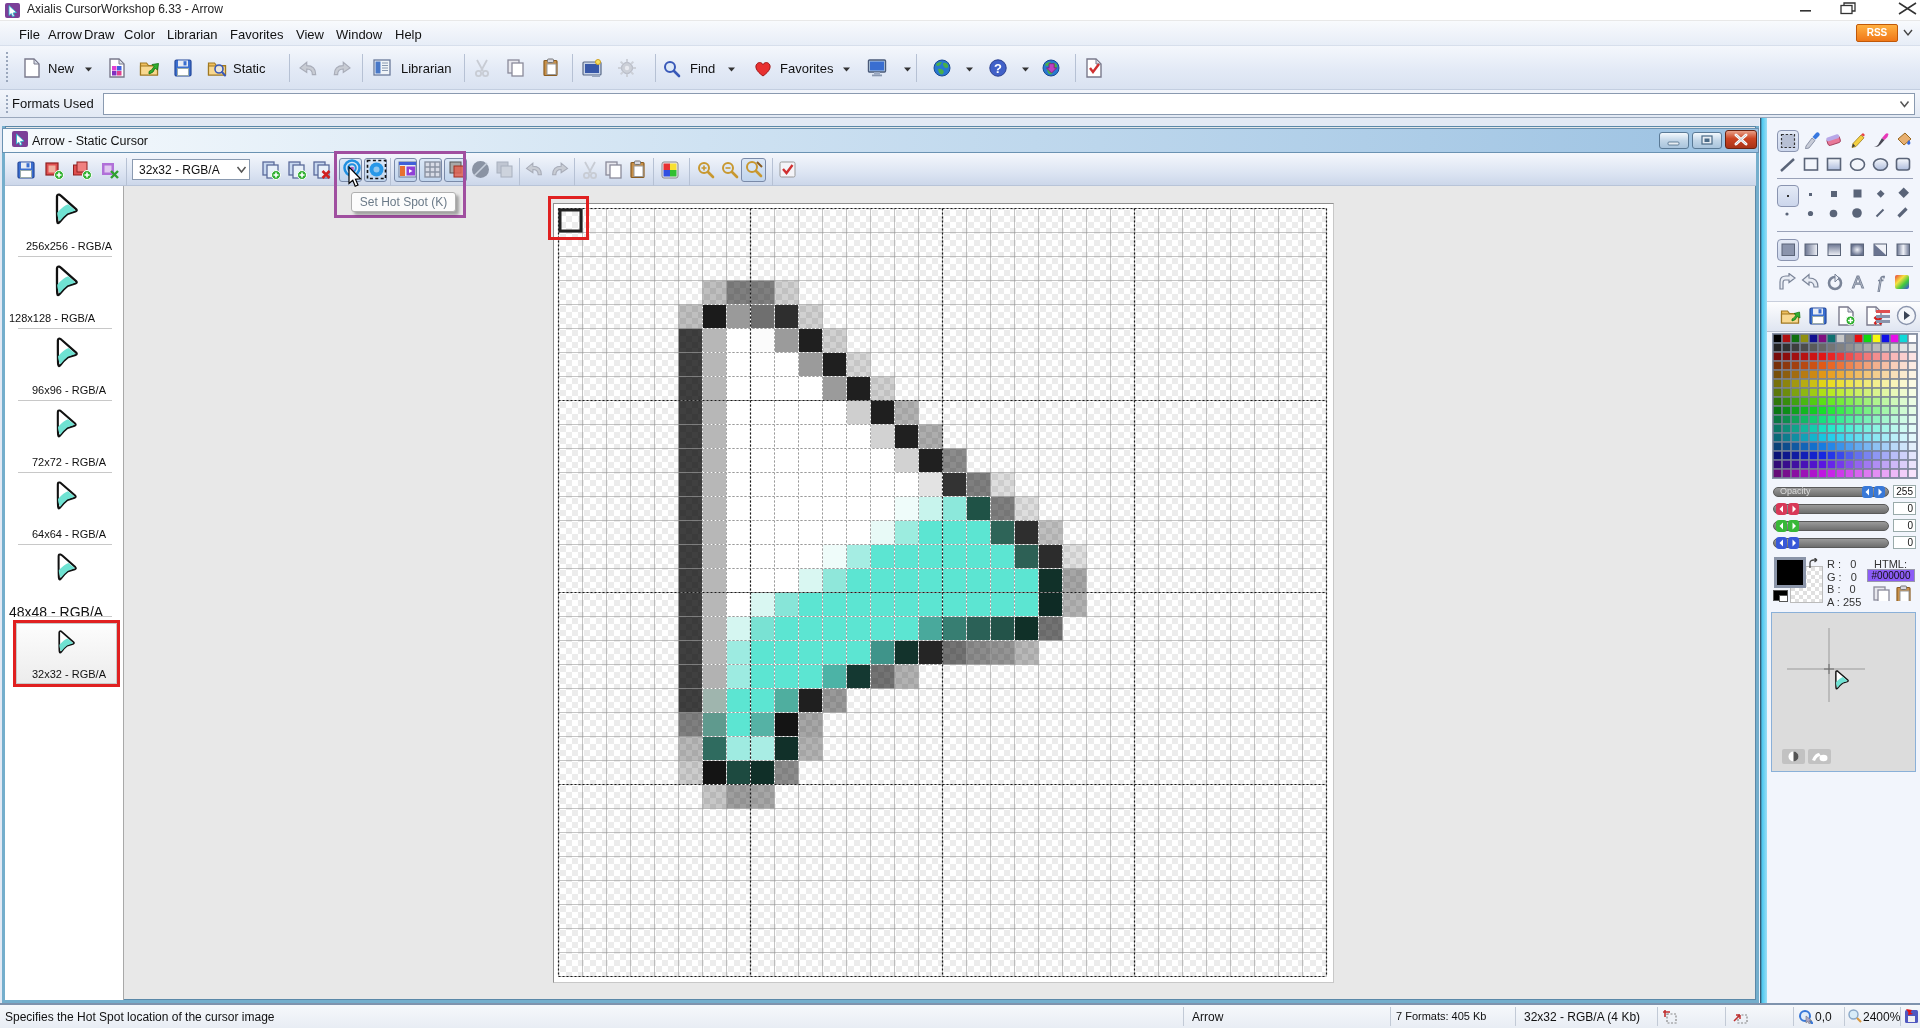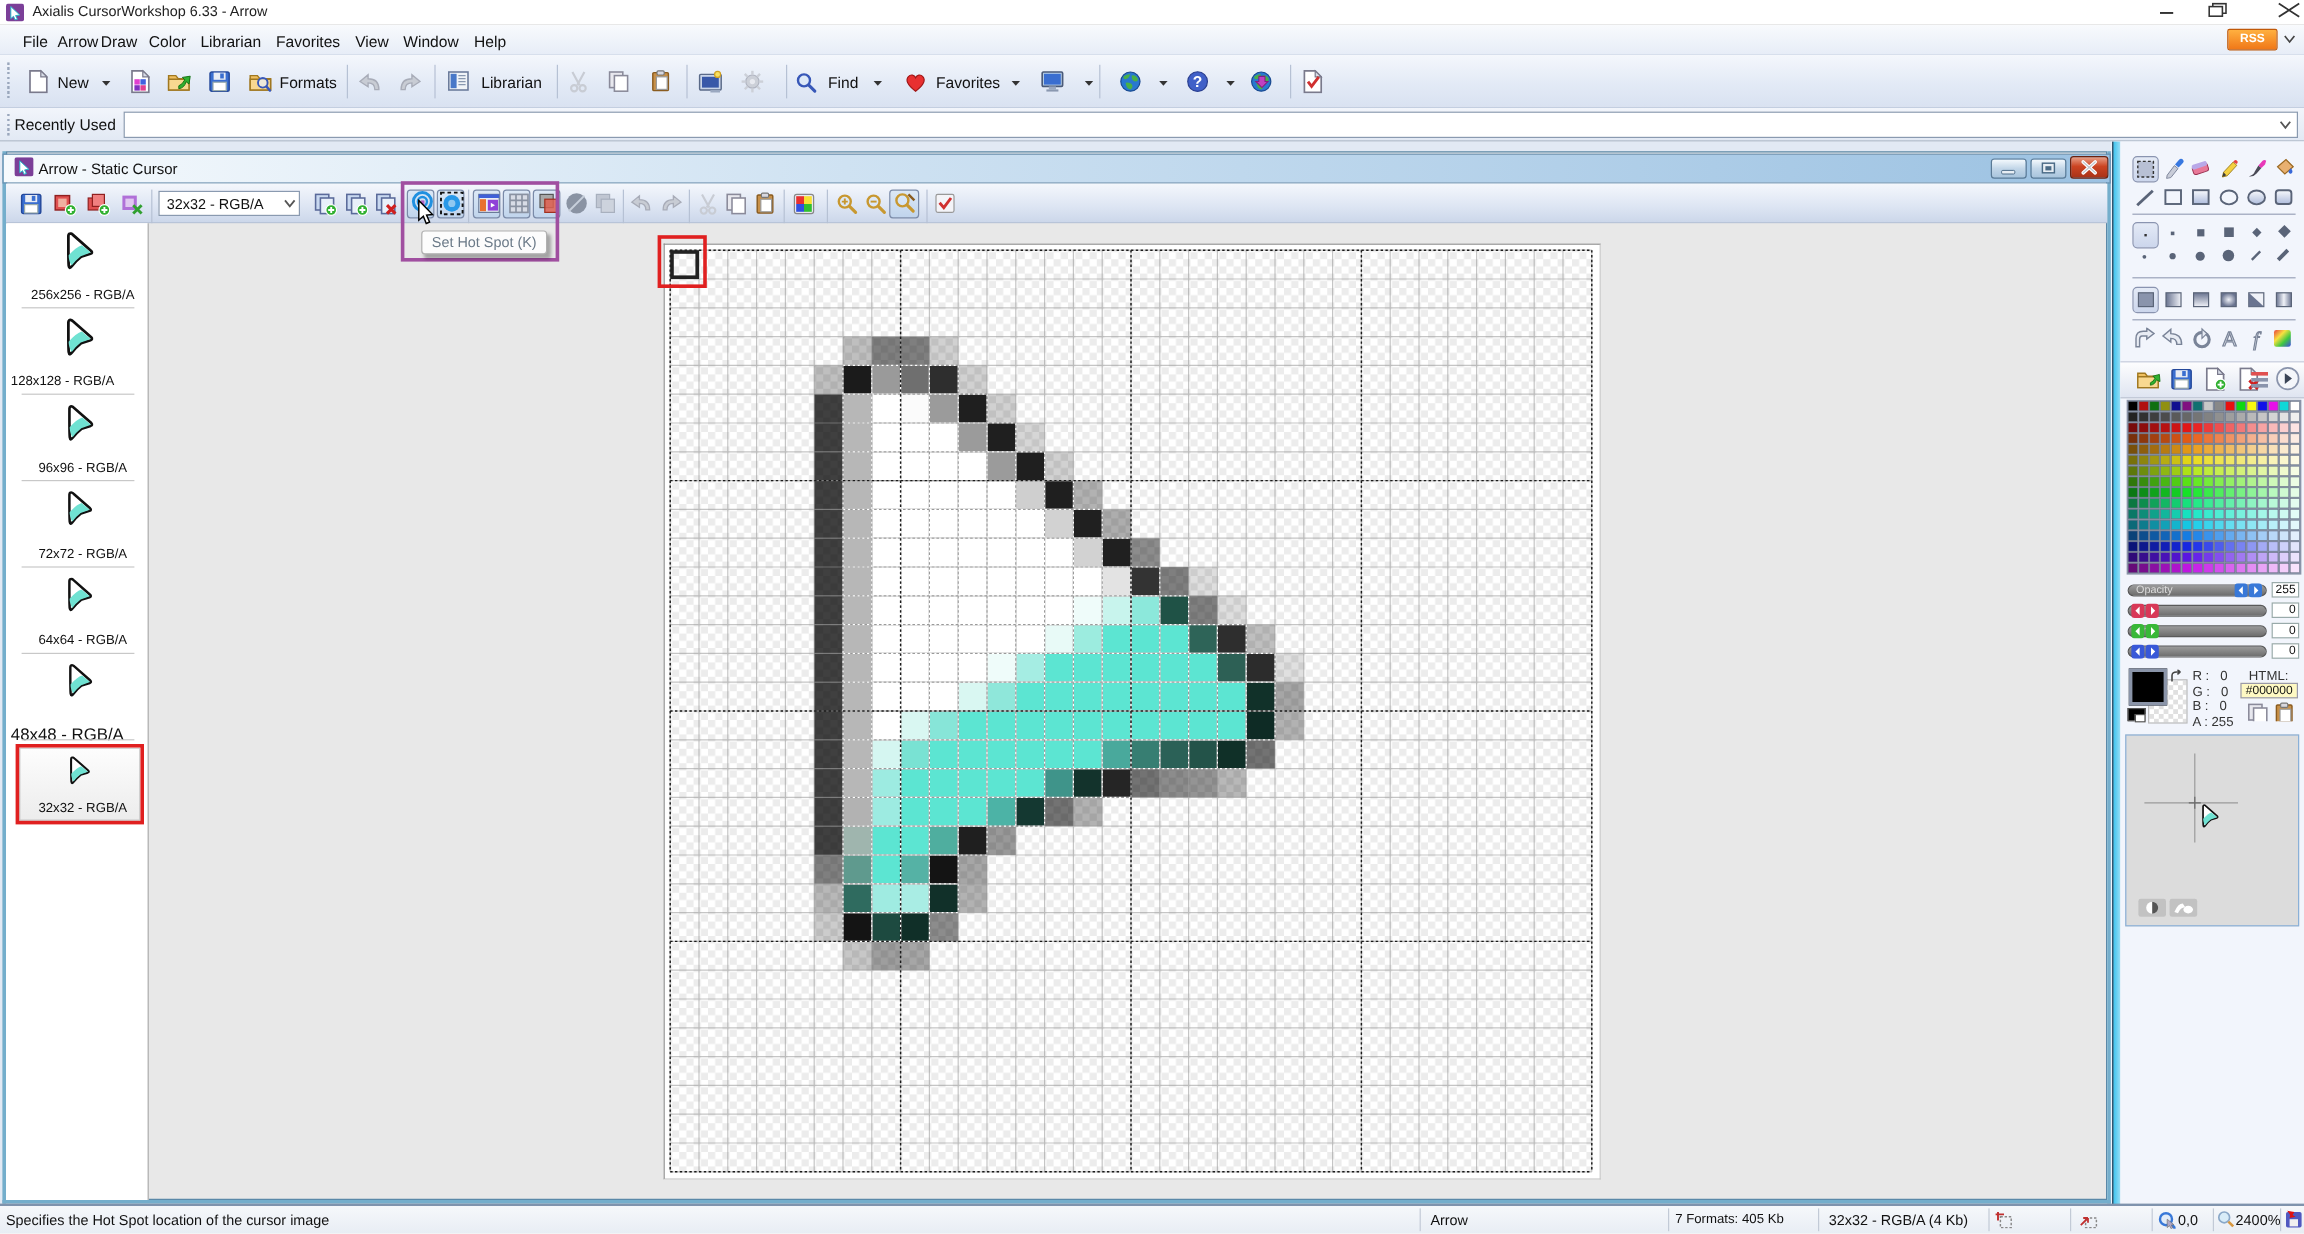--- a/index.html
+++ b/index.html
@@ -60,21 +60,21 @@
       <rect x="10.5" y="3.2" width="3" height="4.2" fill="#3a6ed0"></rect>
       <rect x="4.5" y="10.5" width="11" height="7" fill="#ffffff" stroke="#9aa"></rect>
     </g>
   </svg>
 <svg width="22" height="20" viewBox="0 0 20 20" style="position:absolute;left:206px;top:58px">
     <path d="M1.5,5 h6 l2,2.5 h9 v9.5 h-17 z" fill="#f0c060" stroke="#a07820" stroke-width="1.2"></path>
     <path d="M1.5,8 h17 v9 h-17 z" fill="#f8d890" stroke="#a07820" stroke-width="1.2"></path>
     <circle cx="12" cy="11" r="4" fill="#e8f0fa" fill-opacity="0.7" stroke="#3858b8" stroke-width="1.6"></circle>
     <path d="M15,14 L18,17.5" stroke="#3858b8" stroke-width="2" stroke-linecap="round"></path>
   </svg>
-<div class="ab" style="left:233px;top:61px;font-size:13px;color:#111">Formats</div>
+<div class="ab" style="left:233px;top:61px;font-size:13px;color:#111">Static</div>
 <div style="position:absolute;left:289px;top:54px;width:1px;height:28px;background:#b6c1d4"></div>
 <svg width="26" height="18" viewBox="0 0 20 16" style="position:absolute;left:296px;top:60px">
     <g transform="scale(-1,1) translate(-20,0)">
       <path d="M4,13 Q4,5 12,5 L12,2 L18,7 L12,11 L12,8 Q7,8 7,13 Z" fill="#c8ccd4" stroke="#a8acb8" stroke-width="1"></path>
     </g>
   </svg>
 <svg width="26" height="18" viewBox="0 0 20 16" style="position:absolute;left:328px;top:60px">
     <g>
       <path d="M4,13 Q4,5 12,5 L12,2 L18,7 L12,11 L12,8 Q7,8 7,13 Z" fill="#c8ccd4" stroke="#a8acb8" stroke-width="1"></path>
     </g>
@@ -169,21 +169,21 @@
     <path d="M13,9 h6 v5 h3 l-6,6 l-6,-6 h3 z" fill="#c040c0" stroke="#802080" stroke-width="1" transform="translate(-3,-2) scale(0.85)"></path>
   </svg>
 <div style="position:absolute;left:1075px;top:54px;width:1px;height:28px;background:#b6c1d4"></div>
 <svg width="20" height="20" viewBox="0 0 20 20" style="position:absolute;left:1084px;top:58px">
     <path d="M3,1 h9 l5,5 v13 h-14 z" fill="#ffffff" stroke="#7a7a8c" stroke-width="1.4"></path>
     <path d="M12,1 l5,5 h-5 z" fill="#d8dde8" stroke="#7a7a8c" stroke-width="1"></path>
     <path d="M6,10 l3,4 l6,-8" stroke="#d03030" stroke-width="2.4" fill="none"></path>
   </svg>
 <div class="ab" style="left:0;top:90px;width:1920px;height:28px;background:linear-gradient(#f2f5fb,#e2e9f4);border-bottom:1px solid #9aa8bc"></div>
 <div class="ab" style="left:6px;top:95px;width:2px;height:18px;background:repeating-linear-gradient(#9aa7bc 0 2px,transparent 2px 4px)"></div>
-<div class="ab" style="left:12px;top:96px;font-size:13px;color:#111">Recently Used</div>
+<div class="ab" style="left:12px;top:96px;font-size:13px;color:#111">Formats Used</div>
 <div class="ab" style="left:103px;top:93px;width:1812px;height:22px;background:#fff;border:1px solid #8a9ab0"></div>
 <svg width="11" height="9" viewBox="0 0 11 9" style="position:absolute;left:1899px;top:100px">
     <path d="M1.5,1.5 L5.5,6.5 L9.5,1.5" fill="none" stroke="#555" stroke-width="1.5"></path>
   </svg>
 <div class="ab" style="left:0;top:118px;width:1920px;height:887px;background:#e2e9f4"></div>
 <div class="ab" style="left:1759px;top:118px;width:161px;height:887px;background:#eef2fb"></div>
 <div class="ab" style="left:1760px;top:118px;width:7px;height:887px;background:linear-gradient(90deg,#2a3a50,#4cc8f0 30%,#9adef5)"></div>
 <div class="ab" style="left:2px;top:126px;width:1757px;height:877px;background:#e8e8e8;border:3px solid #74aecc;border-top:none;box-shadow:inset 0 0 0 1px #5a88a8"></div>
 <div class="ab" style="left:2px;top:128px;width:1757px;height:25px;background:linear-gradient(90deg,#f6fafd,#cfe2f2 40%,#9cc2e2);border:1px solid #6a92b2"></div>
 <svg width="16" height="16" viewBox="0 0 16 16" style="position:absolute;left:12px;top:131px">
@@ -1494,21 +1494,21 @@
 <div class="ab" style="left:1893px;top:536px;width:23px;height:13px;background:#fff;border:1px solid #9aa;font-size:10px;text-align:right;padding-right:2px;color:#111">0</div>
 <div class="ab" style="left:1790px;top:566px;width:33px;height:37px;background:repeating-conic-gradient(#e0e0e0 0% 25%, #ffffff 0% 50%) 0 0/8px 8px;border:1px solid #bbb"></div>
 <div class="ab" style="left:1774px;top:557px;width:32px;height:31px;background:#000;border:3px solid #8a94a8"></div>
 <div class="ab" style="left:1773px;top:590px;width:15px;height:11px;background:#000;border:1px solid #555"></div>
 <div class="ab" style="left:1779px;top:595px;width:9px;height:7px;background:#fff;border:1px solid #555"></div>
 <svg width="14" height="12" viewBox="0 0 14 12" style="position:absolute;left:1808px;top:558px">
     <path d="M2,10 V5 Q2,2 6,2 H9 M9,2 L6.5,0 M9,2 L6.5,4" stroke="#444" stroke-width="1.3" fill="none"></path>
   </svg>
 <div class="ab" style="left:1827px;top:558px;font-size:11px;color:#333;line-height:12.5px">R :&nbsp;&nbsp;&nbsp;0<br>G :&nbsp;&nbsp;&nbsp;0<br>B :&nbsp;&nbsp;&nbsp;0<br>A : 255</div>
 <div class="ab" style="left:1874px;top:558px;font-size:11px;color:#333">HTML:</div>
-<div class="ab" style="left:1867px;top:569px;width:48px;height:13px;background:#fef9c3;border:1px solid #99a;font-size:10px;color:#111;text-align:center;line-height:12px">#000000</div>
+<div class="ab" style="left:1867px;top:569px;width:48px;height:13px;background:#8b5cf6;border:1px solid #99a;font-size:10px;color:#111;text-align:center;line-height:12px">#000000</div>
 <svg width="18" height="16" viewBox="0 0 18 16" style="position:absolute;left:1872px;top:585px">
     <rect x="2" y="2" width="11" height="13" fill="#e8e8ee" stroke="#8a8a9a" stroke-width="1.3"></rect>
     <rect x="6" y="5" width="11" height="13" fill="#ffffff" stroke="#8a8a9a" stroke-width="1.3"></rect>
   </svg>
 <svg width="18" height="16" viewBox="0 0 18 16" style="position:absolute;left:1894px;top:585px">
     <rect x="3" y="2.5" width="13" height="15" rx="1" fill="#c89048" stroke="#8a5c20" stroke-width="1.2"></rect>
     <rect x="6.5" y="1" width="6" height="3.5" rx="1" fill="#d8d8e0" stroke="#777"></rect>
     <rect x="6" y="6" width="9" height="10.5" fill="#ffffff" stroke="#999"></rect>
   </svg>
 <div class="ab" style="left:1771px;top:612px;width:145px;height:160px;background:#dcdcdc;border:1px solid #8ab0d8"></div>

